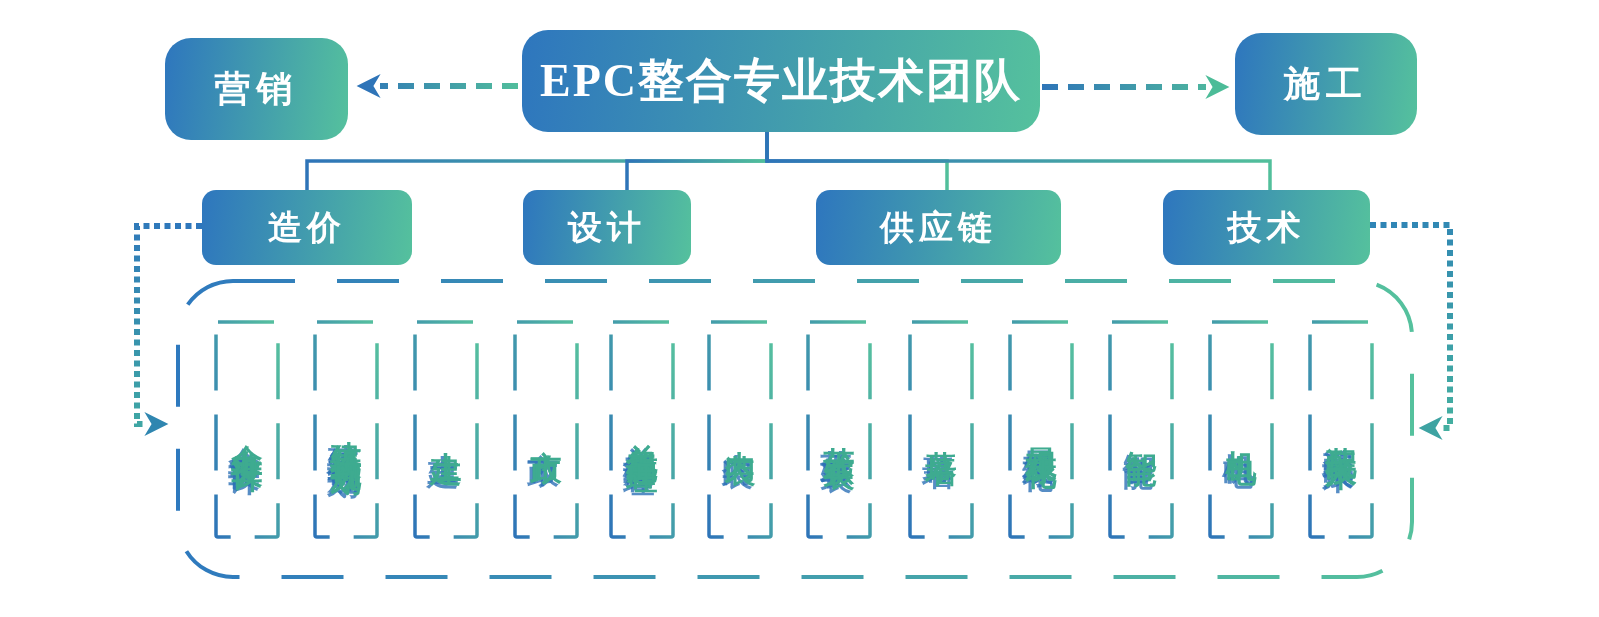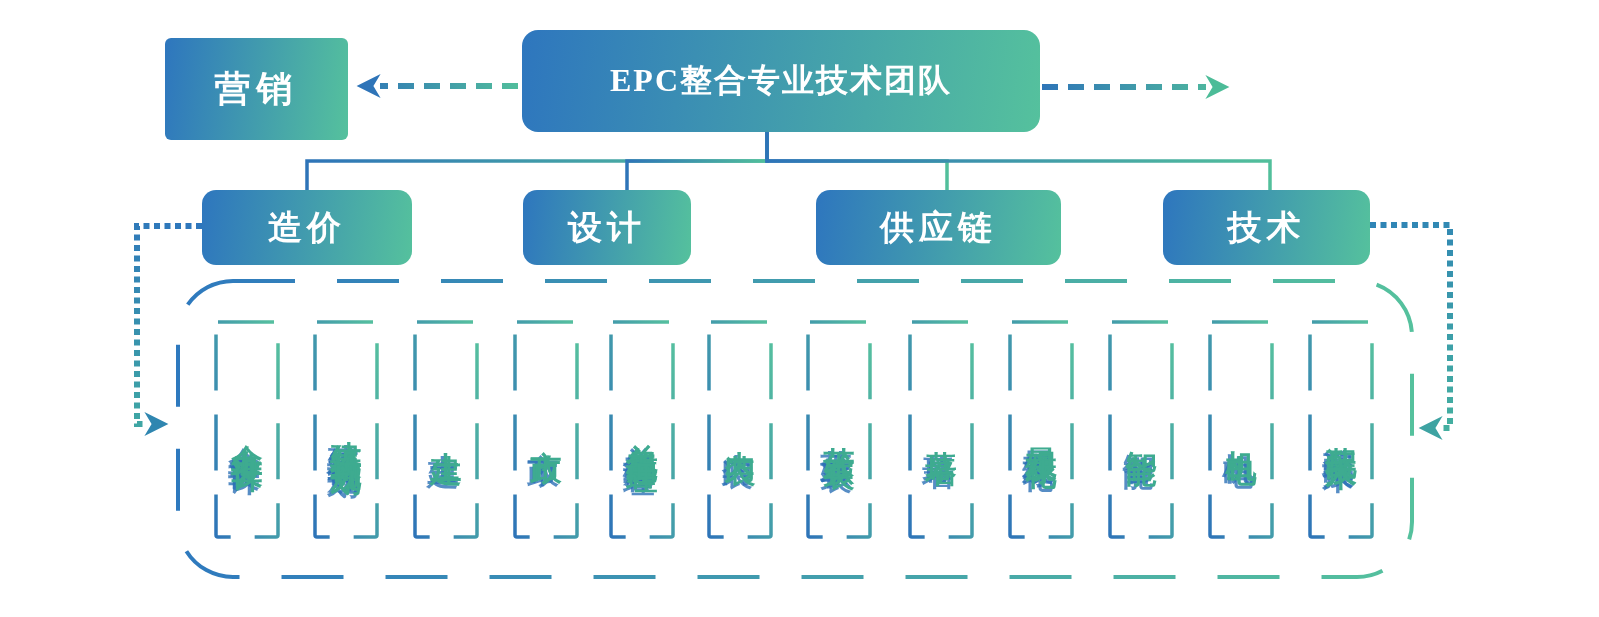--- a/index.html
+++ b/index.html
@@ -6,22 +6,22 @@
   .canvas{
     position:relative;width:1599px;height:617px;background:#ffffff;overflow:hidden;
     font-family:"Liberation Serif","DejaVu Serif",serif;
   }
   .connectors{position:absolute;left:0;top:0;width:1599px;height:617px;}
   .node{
     position:absolute;display:flex;align-items:center;justify-content:center;
     color:#ffffff;font-weight:bold;
     background:linear-gradient(97deg,#2E76BE 0%,#55C19D 100%);
   }
-  .top-node{height:102px;border-radius:6px;font-size:36px;letter-spacing:6px;}
-  .title-node{height:102px;border-radius:16px;font-size:32px;letter-spacing:2px;}
+  .top-node{height:102px;border-radius:26px;font-size:36px;letter-spacing:6px;}
+  .title-node{height:102px;border-radius:26px;font-size:46px;letter-spacing:2px;}
   .branch-node{height:75px;border-radius:14px;font-size:34px;letter-spacing:5px;}
   .item{
     position:absolute;top:322px;width:62px;height:215px;
     display:flex;align-items:center;justify-content:center;
   }
   .vtext{
     writing-mode:vertical-rl;text-orientation:upright;
     font-size:31px;font-weight:bold;letter-spacing:4px;line-height:1;
     color:#3EAB90;
     text-shadow:-3px 3px 0 rgba(45,112,182,0.8);
@@ -115,20 +115,23 @@
     <rect x="1210" y="322" width="62" height="215" rx="2" fill="none" stroke="url(#gItem)" stroke-width="3.5" stroke-dasharray="56 24"></rect>
     <rect x="1310" y="322" width="62" height="215" rx="2" fill="none" stroke="url(#gItem)" stroke-width="3.5" stroke-dasharray="56 24"></rect>
   </svg>
 
   <div class="node top-node" style="left:165px;top:38px;width:183px;">
     <span>营销</span>
   </div>
   <div class="node title-node" style="left:522px;top:30px;width:518px;">
     <span>EPC整合专业技术团队</span>
   </div>
+  <div class="node top-node" style="left:1235px;top:33px;width:182px;">
+    <span>施工</span>
+  </div>
 
   <div class="node branch-node" style="left:202px;top:190px;width:210px;">
     <span>造价</span>
   </div>
   <div class="node branch-node" style="left:523px;top:190px;width:168px;">
     <span>设计</span>
   </div>
   <div class="node branch-node" style="left:816px;top:190px;width:245px;">
     <span>供应链</span>
   </div>

